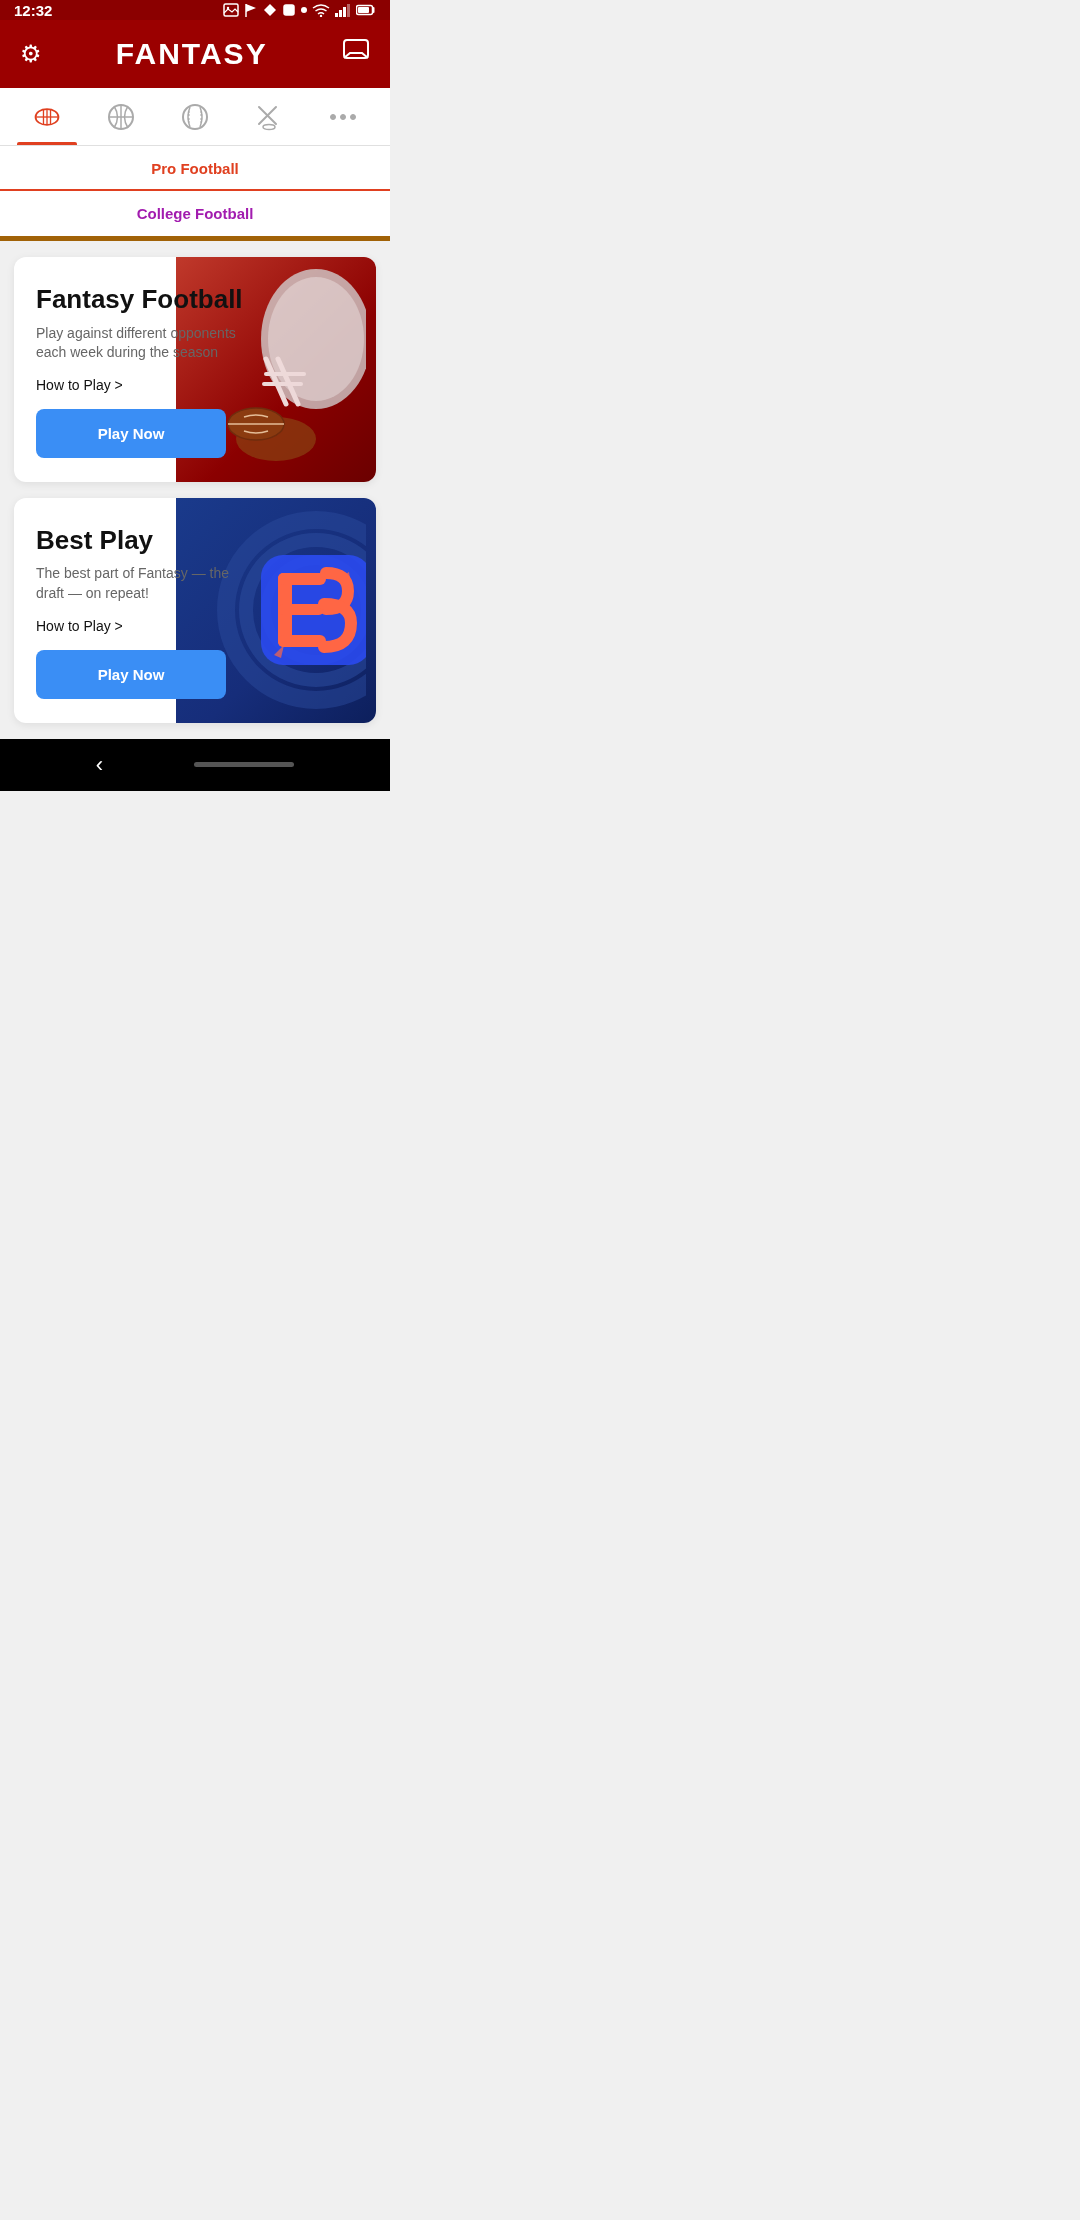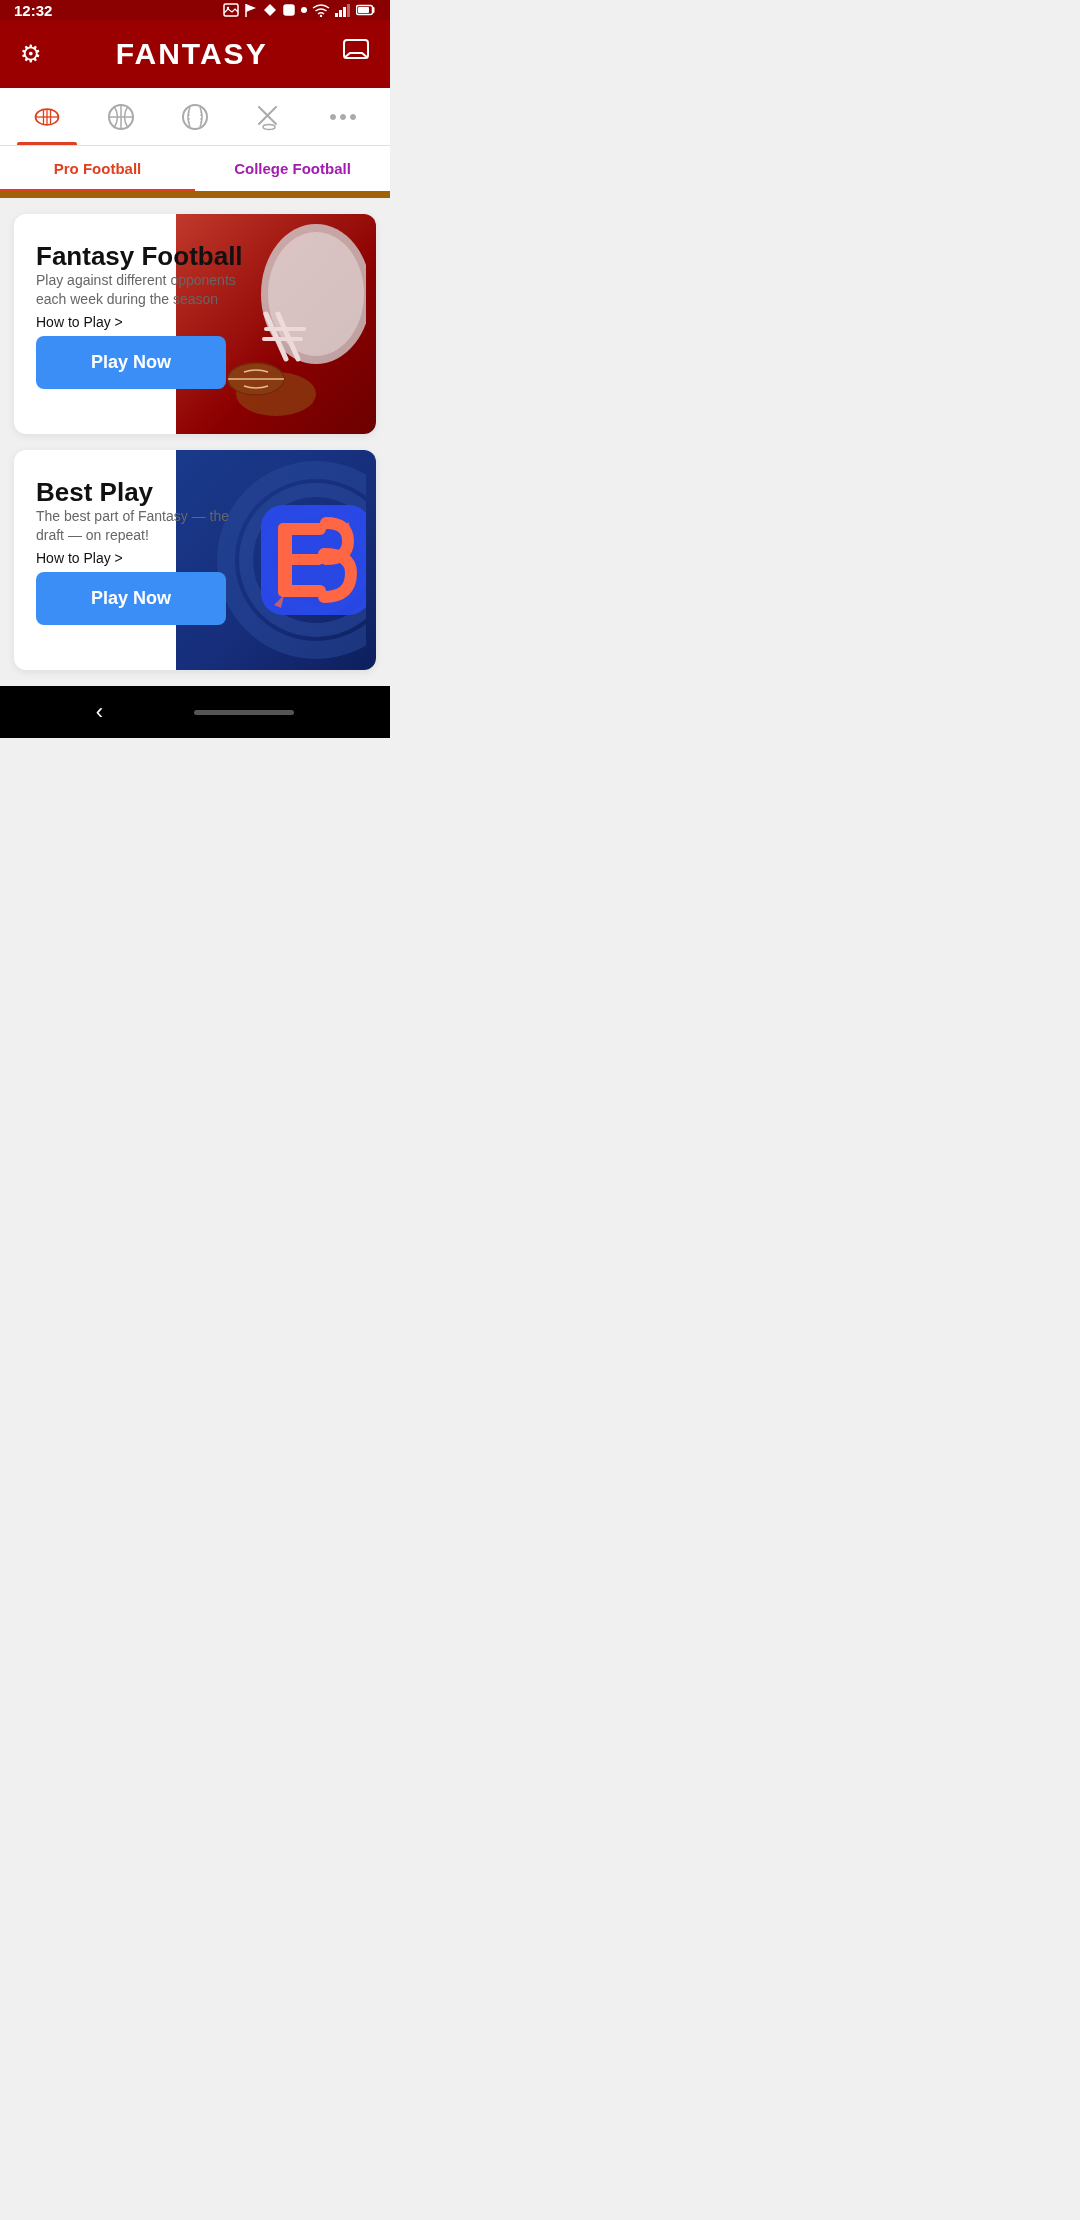--- a/index.html
+++ b/index.html
@@ -84,21 +84,22 @@
       width: 30px;
       height: 30px;
     }
     .sport-tab.active svg { stroke: #e04020; fill: none; }
     .sport-tab:not(.active) svg { stroke: #aaa; fill: none; }
 
     
     .sub-tabs {
       background: white;
       display: flex;
-      border-bottom: 7px solid #a16207;
+      border-bottom: 5px solid #a16207;
+      flex-direction: column;
     }
     .sub-tab {
       flex: 1;
       text-align: center;
       padding: 14px 0;
       font-size: 15px;
       font-weight: 600;
       cursor: pointer;
       position: relative;
     }
@@ -139,20 +140,21 @@
       display: flex;
       min-height: 220px;
       position: relative;
     }
     .card-text {
       flex: 1;
       padding: 28px 18px 24px 22px;
       z-index: 2;
       display: flex;
       flex-direction: column;
+      gap: 10px;
     }
     .card-title {
       font-size: 26px;
       font-weight: 900;
       color: #111;
       line-height: 1.1;
     }
     .card-desc {
       font-size: 14px;
       color: #666;
@@ -165,21 +167,21 @@
       color: #111;
       cursor: pointer;
       margin-top: 4px;
     }
     .play-now-btn {
       background: #3a8ef5;
       color: white;
       border: none;
       border-radius: 8px;
       padding: 16px 28px;
-      font-size: 18px;
+      font-size: 15px;
       font-weight: 700;
       cursor: pointer;
       width: 190px;
       margin-top: 6px;
     }
 
     
     .card-image-football {
       position: absolute;
       right: 0;

